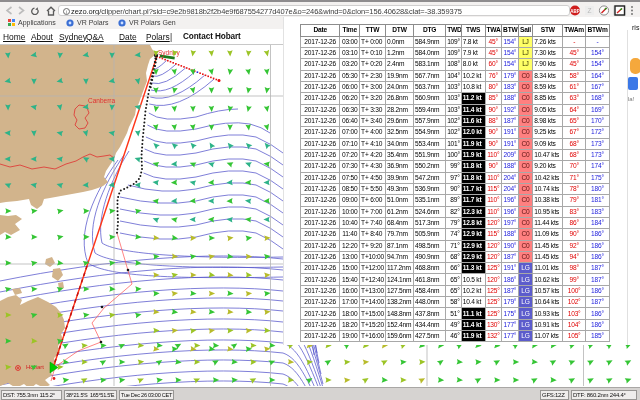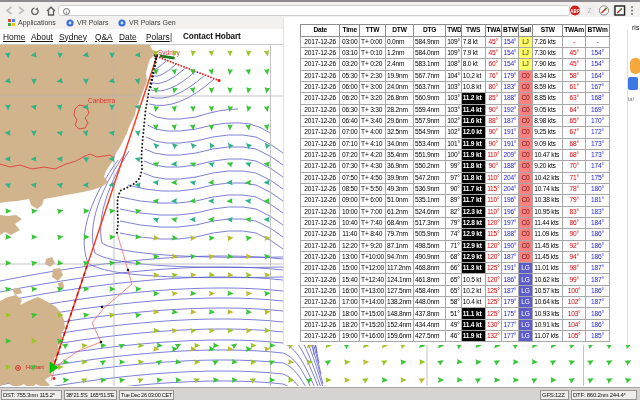--- a/index.html
+++ b/index.html
@@ -495,20 +495,21 @@
   <path d="M15,1 L19.5,4.5 L15,8" fill="none" stroke="#bcbcbc" stroke-width="1.6"></path>
   <path d="M30.5,2.2 A3.2,3.2 0 1 0 33.8,4.0" fill="none" stroke="#5a5a5a" stroke-width="1.3"></path>
   <path d="M33.8,1.2 L33.9,4.2 L31.2,3.6 Z" fill="#5a5a5a"></path>
  </svg>
  <svg style="position:absolute;left:46px;top:3.5px" width="10" height="10" viewBox="0 0 10 10">
   <path d="M1,5 L5,1.2 L9,5" fill="none" stroke="#5a5a5a" stroke-width="1.4"></path>
   <path d="M2.5,4.5 L2.5,9 L7.5,9 L7.5,4.5" fill="none" stroke="#5a5a5a" stroke-width="1.3"></path>
  </svg>
  <div id="urlbar">
    <div id="infoicon">i</div>
+   <div id="urltext"><span style="color:#161616">zezo.org</span>/clipper/chart.pl?sid=c9e2b9818b2f2b4e9f687554277d407e&amp;o=246&amp;wind=0&amp;clon=156.40628&amp;clat=-38.359375</div>
  </div>
  <svg style="position:absolute;left:569px;top:3px" width="66" height="11" viewBox="0 0 66 11">
    <circle cx="6" cy="5.5" r="5" fill="#cf1d1d"></circle>
         <text x="6" y="7.5" font-size="4.5" fill="#fff" text-anchor="middle" font-weight="bold">ABP</text>
    <rect x="16" y="1" width="9" height="9" fill="#ededed"></rect>
         <text x="20.5" y="8" font-size="6.5" fill="#b9b9b9" text-anchor="middle">Z</text>
    <circle cx="35" cy="5.5" r="4.6" fill="#fff" stroke="#8a8a8a" stroke-width="1"></circle>
         <line x1="32.5" y1="8" x2="37.5" y2="3" stroke="#d02020" stroke-width="1.4"></line>
         <line x1="35.8" y1="4.6" x2="37.5" y2="3" stroke="#20a020" stroke-width="1.4"></line>
    <rect x="44" y="0" width="13" height="11" rx="2" fill="#dcdcdc"></rect>
@@ -536,21 +537,21 @@
  <svg style="position:absolute;left:118px;top:2.5px" width="8" height="8" viewBox="0 0 8 8">
         <circle cx="4" cy="4" r="3.6" fill="#3b6fd4"></circle>
         <circle cx="4" cy="4" r="1.4" fill="#cfe0ff"></circle>
       </svg>
  <div class="bmi" style="left:129px">VR Polars Gen</div>
 </div>
 <div id="pagenav">
  <div class="plink" style="left:3px">Home</div>
  <div class="plink" style="left:31px">About</div>
  <div class="plink" style="left:59px">Sydney</div>
- <div class="plink" style="left:95px">Q&amp;A</div>
+ <div class="plink" style="left:86px">Q&amp;A</div>
  <div class="plink" style="left:119px">Date</div>
  <div class="plink" style="left:146px">Polars</div>
  <div class="plink" style="left:170px;text-decoration:none">|</div>
  <div id="ptitle" style="left:183px">Contact Hobart</div>
 </div>
 <div id="ovl"></div>
 <div style="position:absolute;left:627px;top:30px;width:1px;height:315px;background:#e0e0e0"></div>
 <div id="side">
  <div style="position:absolute;left:4px;top:4px;color:#111">ris</div>
  <div style="position:absolute;left:2px;top:38px;width:11px;height:16px;background:#f5a83c;border-radius:5px"></div>

